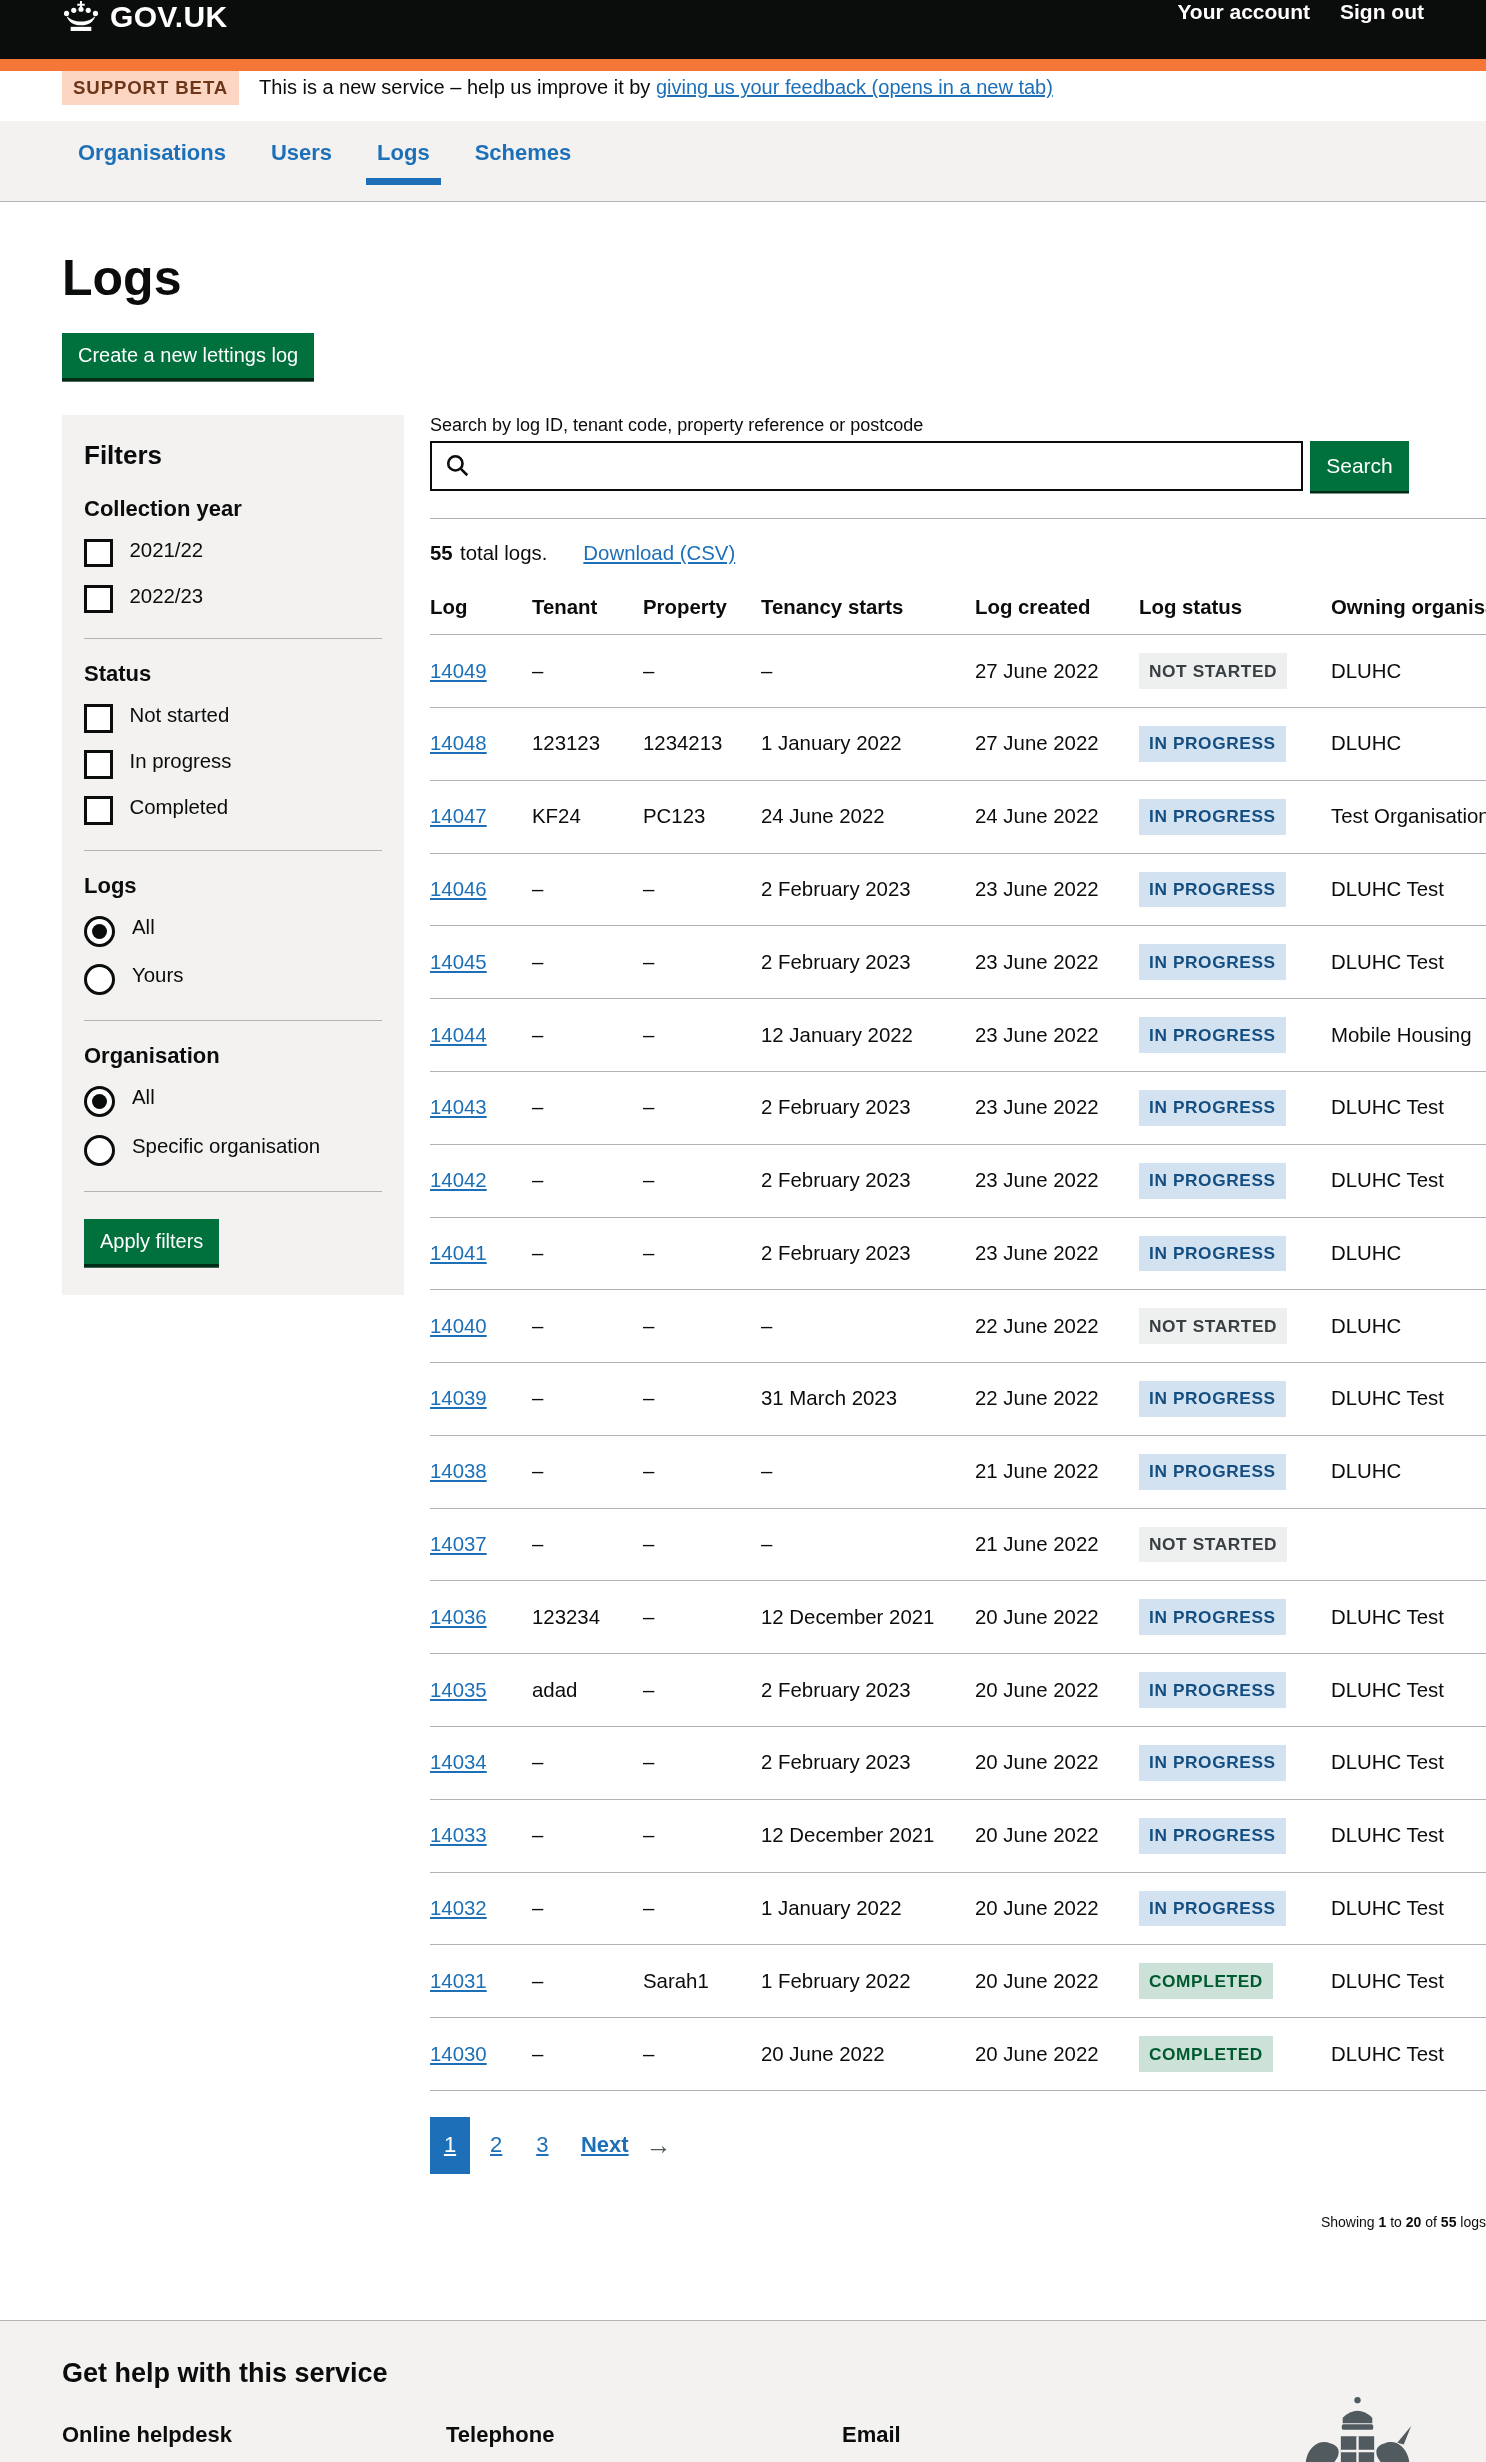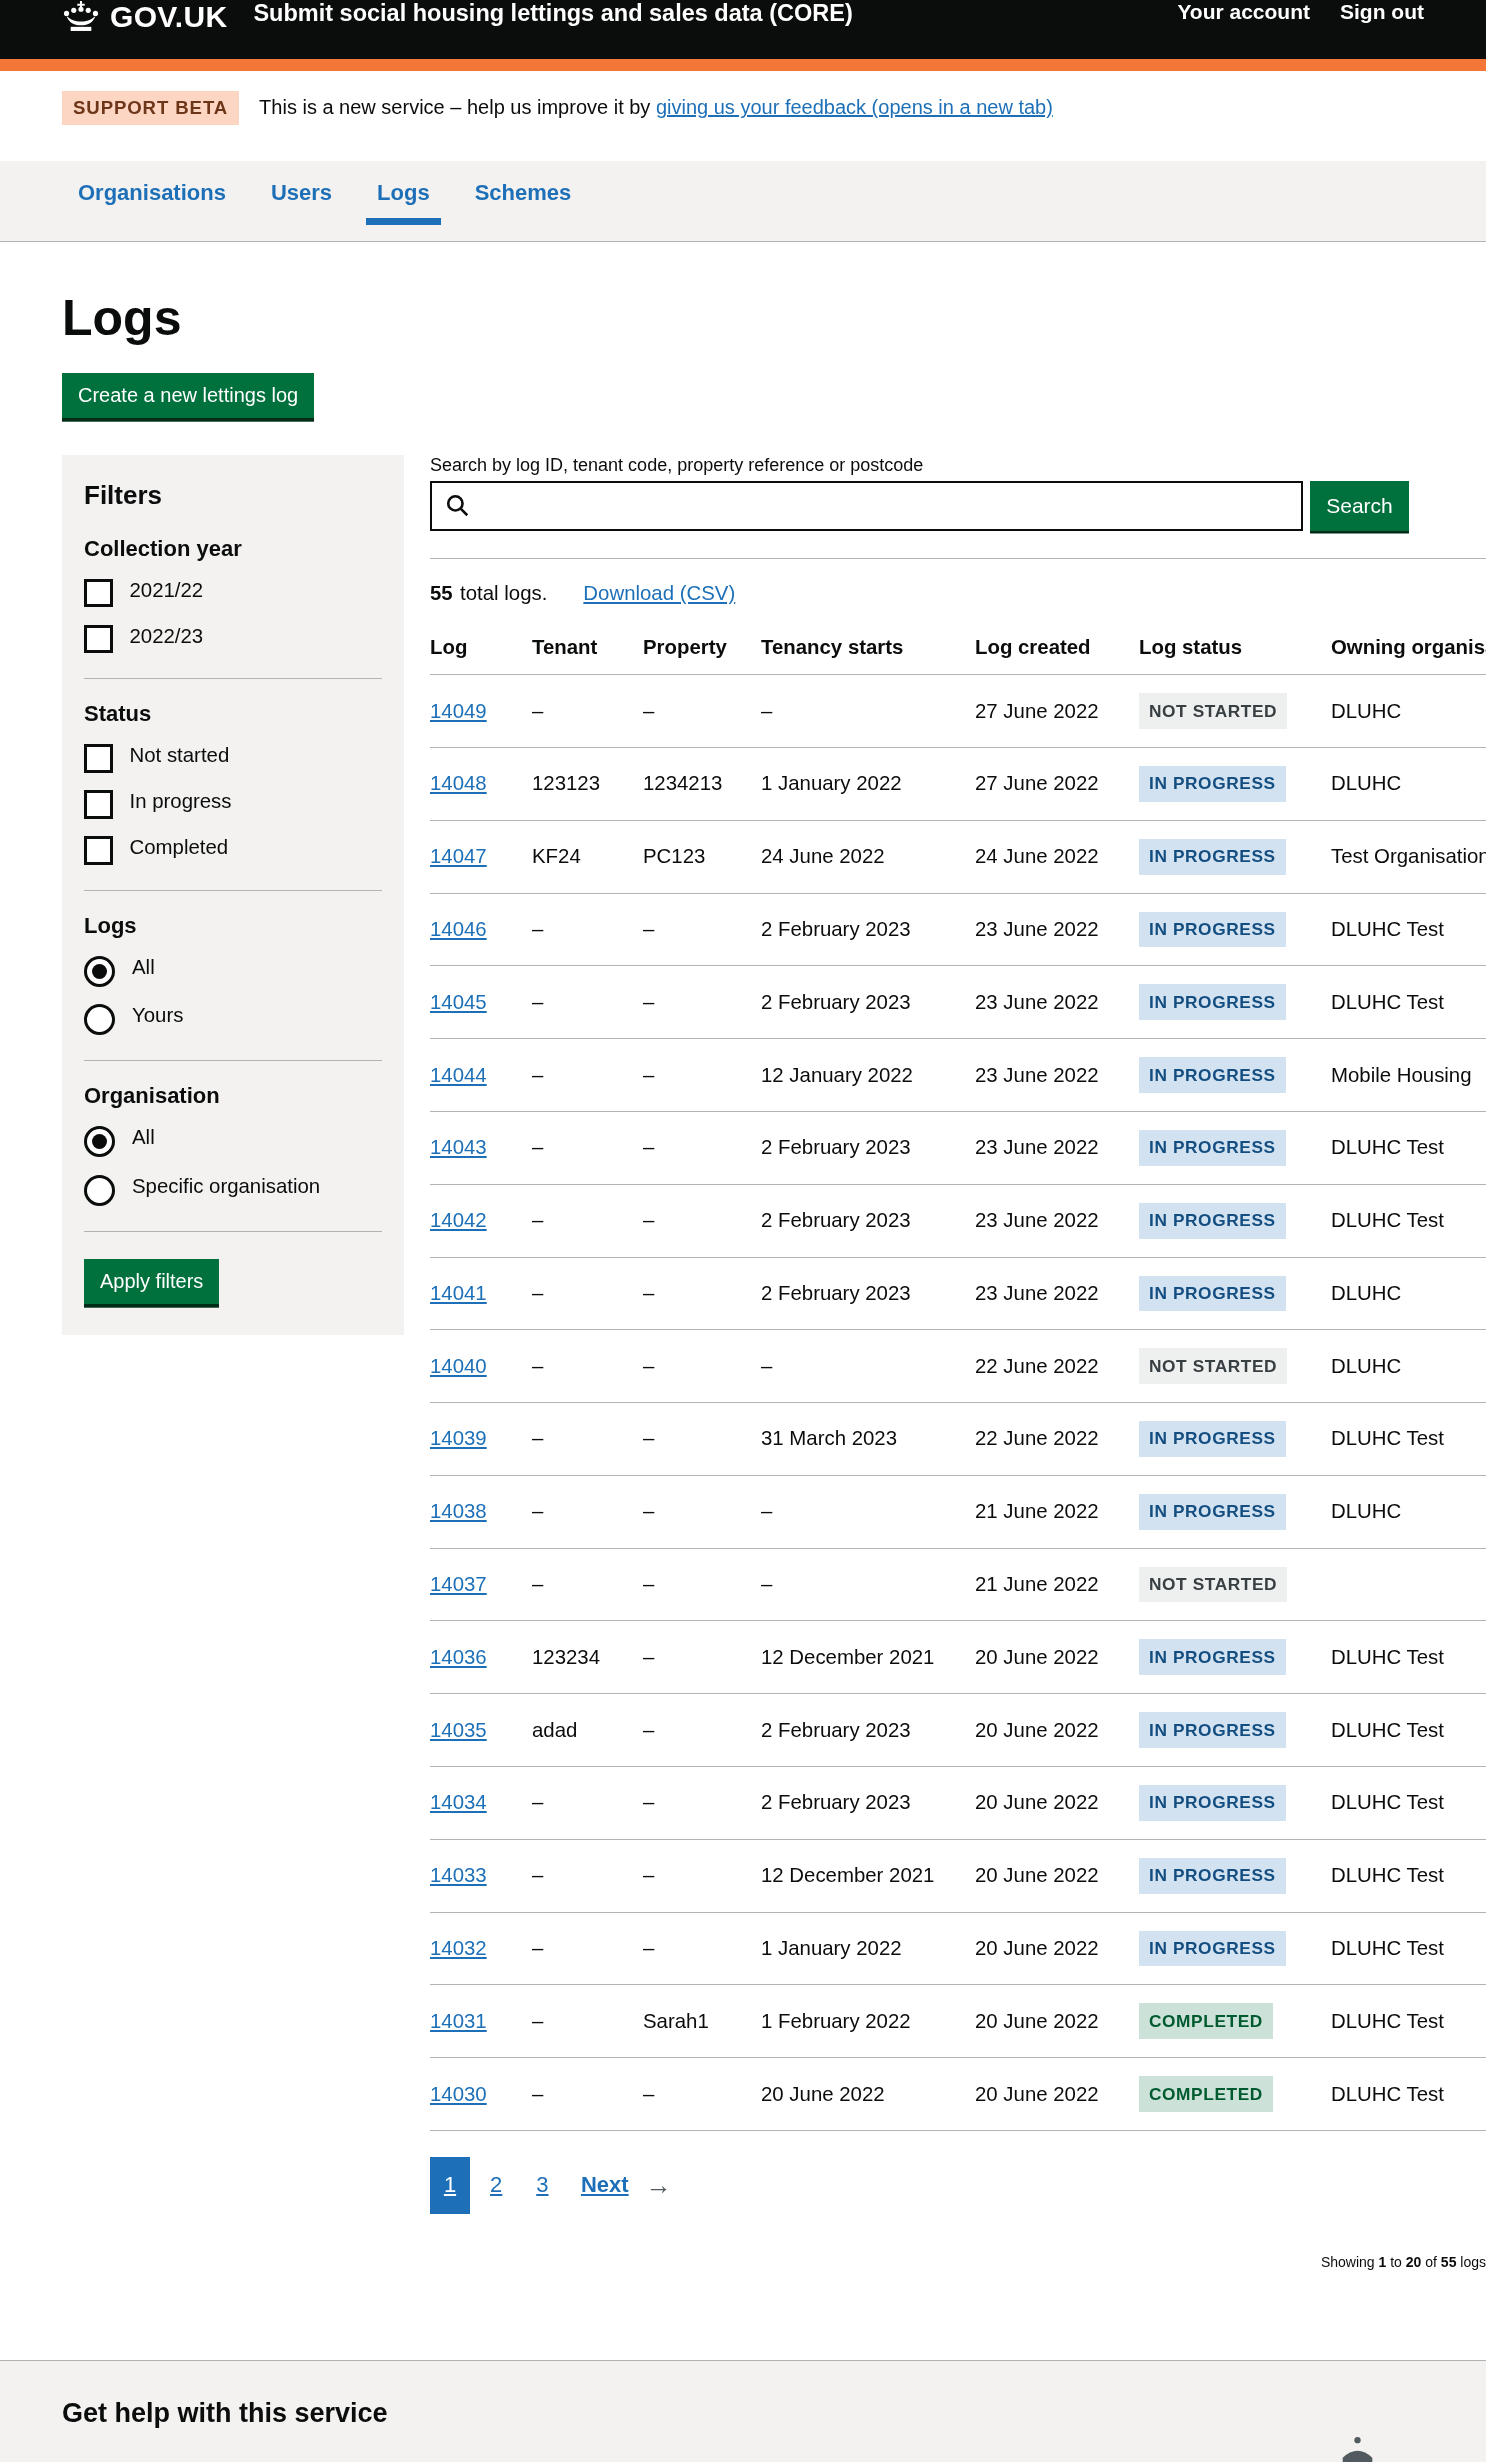--- a/index.html
+++ b/index.html
@@ -14,21 +14,21 @@
   
   .gov-header { background:#0b0c0c; height:59px; display:flex; align-items:flex-start; padding:0 62px; }
   .logo { display:flex; align-items:center; gap:10px; color:#fff; }
   .logo-text { font-size:30px; font-weight:bold; letter-spacing:0.3px; }
   .service-name { color:#fff; font-size:23.5px; font-weight:bold; margin-left:26px; }
   .header-spacer { flex:1; }
   .header-link { color:#fff; font-size:21px; font-weight:bold; margin-left:30px; text-decoration:none; white-space:nowrap; }
   .orange-bar { height:12.4px; background:#f47738; }
 
   
-  .phase { padding:20px 62px; display:flex; align-items:center; gap:20px; background:#fff;border-radius:18px; }
+  .phase { padding:0 62px; display:flex; align-items:center; gap:20px; background:#fff;border-radius:18px; }
   .beta-tag { background:#fcd6c3; color:#6e3619; font-weight:bold; font-size:18.6px; padding:5.6px 11px; letter-spacing:0.9px; white-space:nowrap; }
   .phase-text { font-size:20px; }
   .blue-link { color:#1d70b8; text-decoration:underline; }
 
   
   .prim-nav { background:#f3f2f1; border-bottom:1.2px solid #b1b4b6; }
   .prim-nav ul { list-style:none; margin:16px; padding:0 62px; display:flex; gap:45px; height:64px; }
   .prim-nav li { display:flex; align-items:center; position:relative; font-size:22px; font-weight:bold; color:#1d70b8; cursor:pointer; white-space:nowrap; }
   .prim-nav li[data-active="yes"]::after { content:""; position:absolute; left:-11px; right:-11px; bottom:0; height:6.2px; background:#1d70b8; }
 
@@ -105,21 +105,20 @@
           <circle cx="11" cy="9" r="2.5"></circle>
           <circle cx="18" cy="8" r="2.5"></circle>
           <circle cx="25" cy="9" r="2.5"></circle>
           <circle cx="32" cy="12" r="2.5"></circle>
         <path d="M4 14.5c2.2 6 6.5 9 14 9s11.8-3 14-9c-4.2 3.8-8.2 5.3-14 5.3S8.2 18.3 4 14.5z"></path>
         <rect x="8" y="25" width="20" height="4"></rect>
       </svg>
     </span>
     <span class="logo-text">GOV.UK</span>
   </a>
-  <span class="service-name">Submit social housing lettings and sales data (CORE)</span>
   <span class="header-spacer"></span>
   <a class="header-link">Your account</a>
   <a class="header-link">Sign out</a>
 </header>
 <div class="orange-bar"></div>
 
 <div class="phase">
   <span class="beta-tag">SUPPORT BETA</span>
   <span class="phase-text">
     <span>This is a new service – help us improve it by</span>

